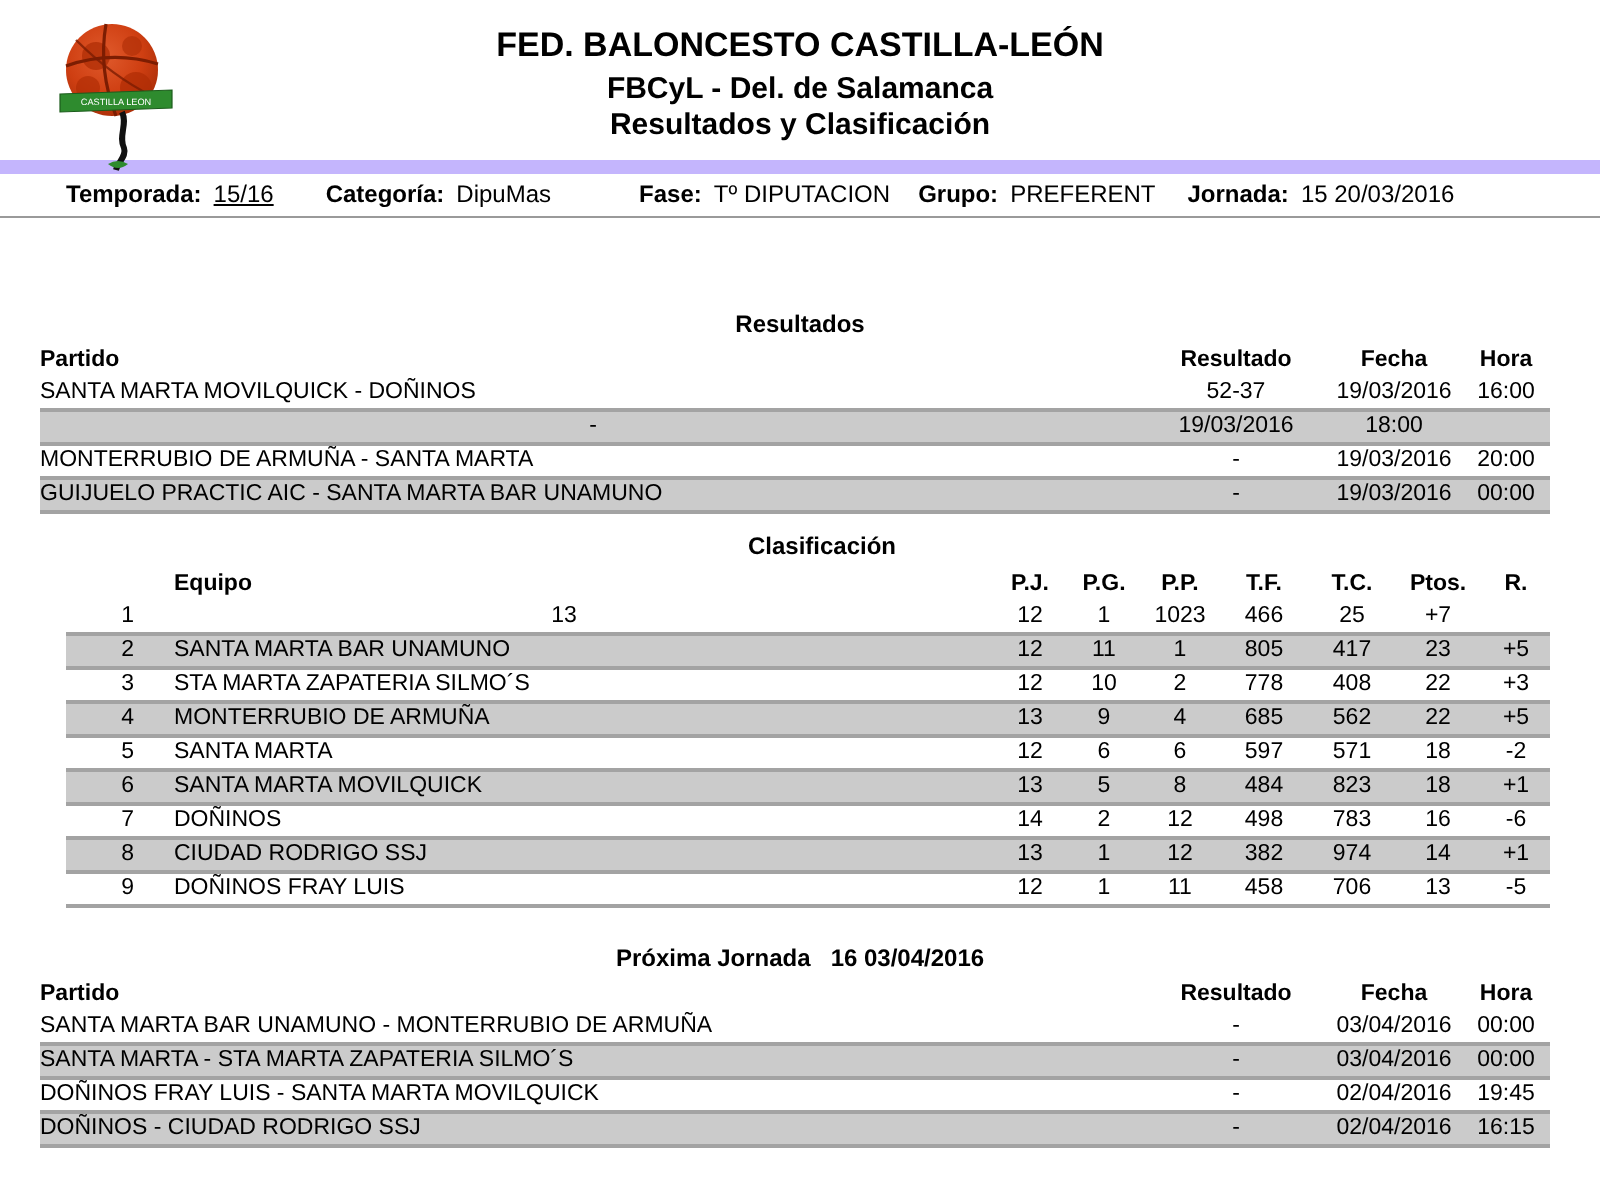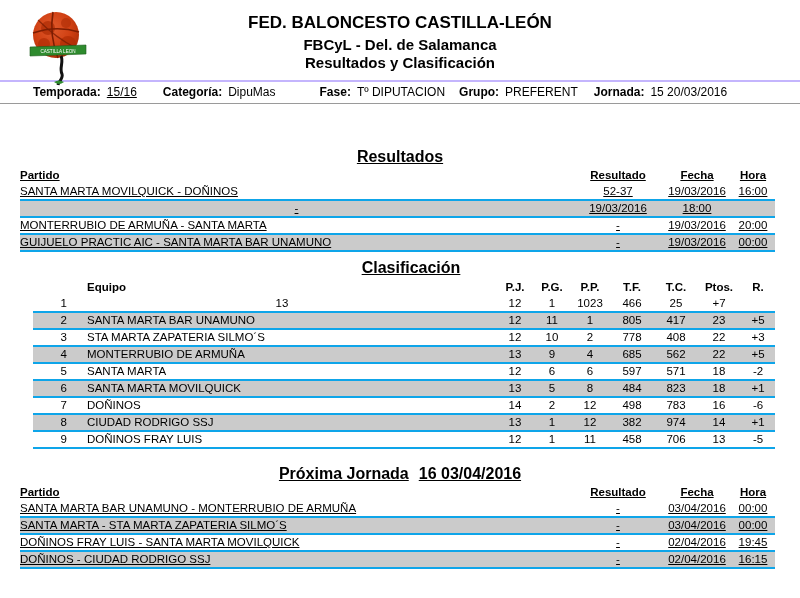--- a/index.html
+++ b/index.html
@@ -10,44 +10,44 @@
     font-family: "Liberation Sans", "DejaVu Sans", sans-serif;
   }
   .logo { position: absolute; left: 26px; top: 6px; width: 82px; height: 82px; }
   .titles { padding-top: 13px; text-align: center; }
   .t1 { font-size: 17px; font-weight: bold; margin: 0; }
   .t2 { font-size: 15px; font-weight: bold; margin-top: 3px; }
   .t3 { font-size: 15px; font-weight: bold; margin-top: 1px; }
 
   .info-bar {
     margin-top: 9px;
-    border-top: 2px solid #c4b5fd; border-bottom: 1px solid #9a9a9a;
+    border-top: 7px solid #c4b5fd; border-bottom: 1px solid #9a9a9a;
     padding: 3px 24px 4px 33px;
     font-size: 12px; display: flex; align-items: baseline; white-space: nowrap;
   }
   .info-bar .lbl { font-weight: bold; }
   .info-bar .val { margin-left: 6px; }
   .g26 { margin-right: 26px; text-decoration: underline; } .g44 { margin-right: 44px; }
   .g14 { margin-right: 14px; } .g16 { margin-right: 16px; }
 
-  .sec-title { text-align: center; font-size: 16px; font-weight: bold; line-height: 18px; text-decoration: underline; }
+  .sec-title { text-align: center; font-size: 12px; font-weight: bold; line-height: 18px; }
   #res-title  { margin-top: 44px; }
   #cls-title  { margin-top: 7px; padding-left: 22px; }
   #next-title { margin-top: 16px; }
   .title-date { margin-left: 10px; }
 
   .tbl { font-size: 11.5px; }
-  .tbl-a { margin: 1px 25px 0 20px; text-decoration: underline; }
+  .tbl-a { margin: 1px 25px 0 20px; }
   .tbl-b { margin: 2px 25px 0 33px; }
 
   .grid4 { display: grid; grid-template-columns: 1fr 90px 68px 44px; }
   .grid9 { display: grid; grid-template-columns: 34px 1fr 36px 38px 38px 46px 42px 44px 34px; }
 
   .hrow { font-weight: bold; height: 17px; line-height: 17px; }
-  .drow { height: 17px; line-height: 15px; border-bottom: 2px solid #0ea5e9; }
+  .drow { height: 17px; line-height: 15px; border-bottom: 2px solid #a3a3a3; }
   .drow.alt { background: #cbcbcb; }
 
   .c { text-align: center; }
   .l { text-align: left; overflow: hidden; white-space: nowrap; }
   .pos { text-align: right; }
   .equipo { padding-left: 20px; }
 </style>
 </head>
 <body>
 

